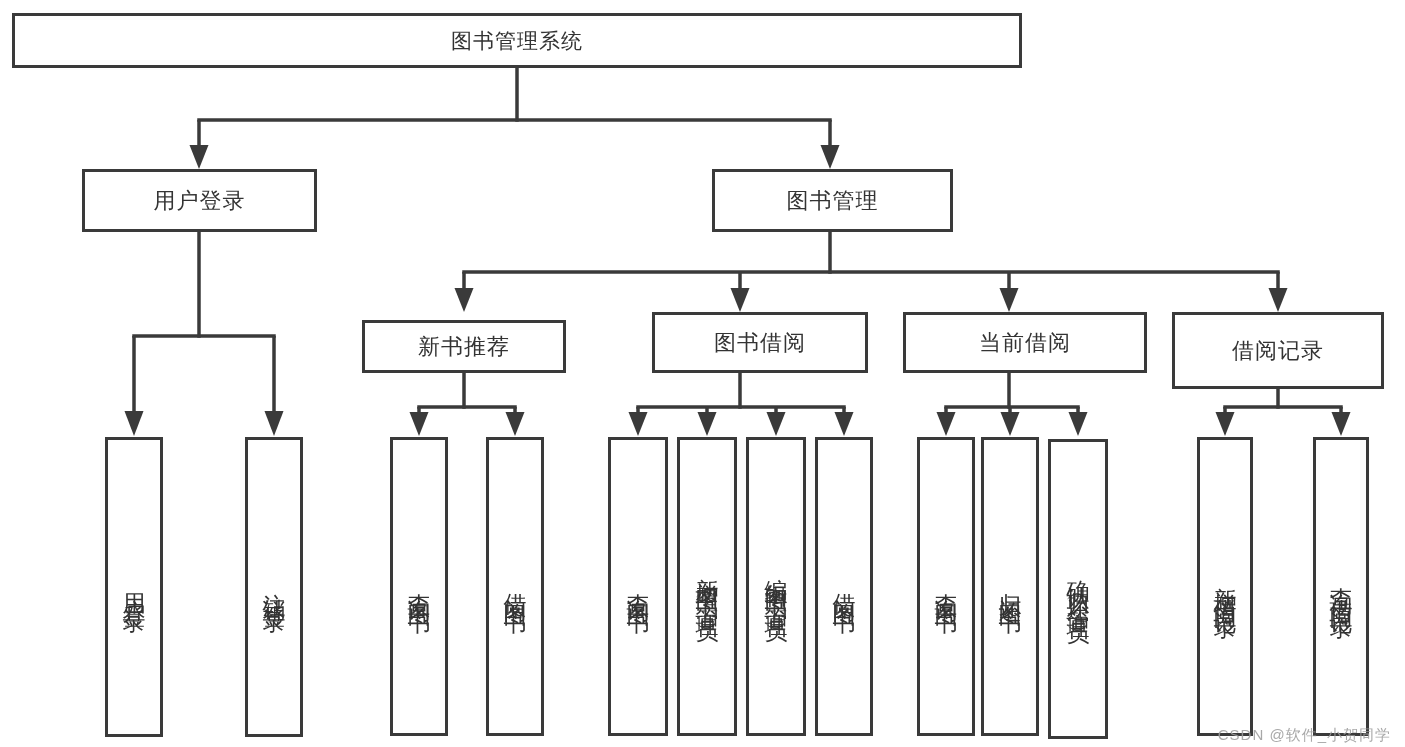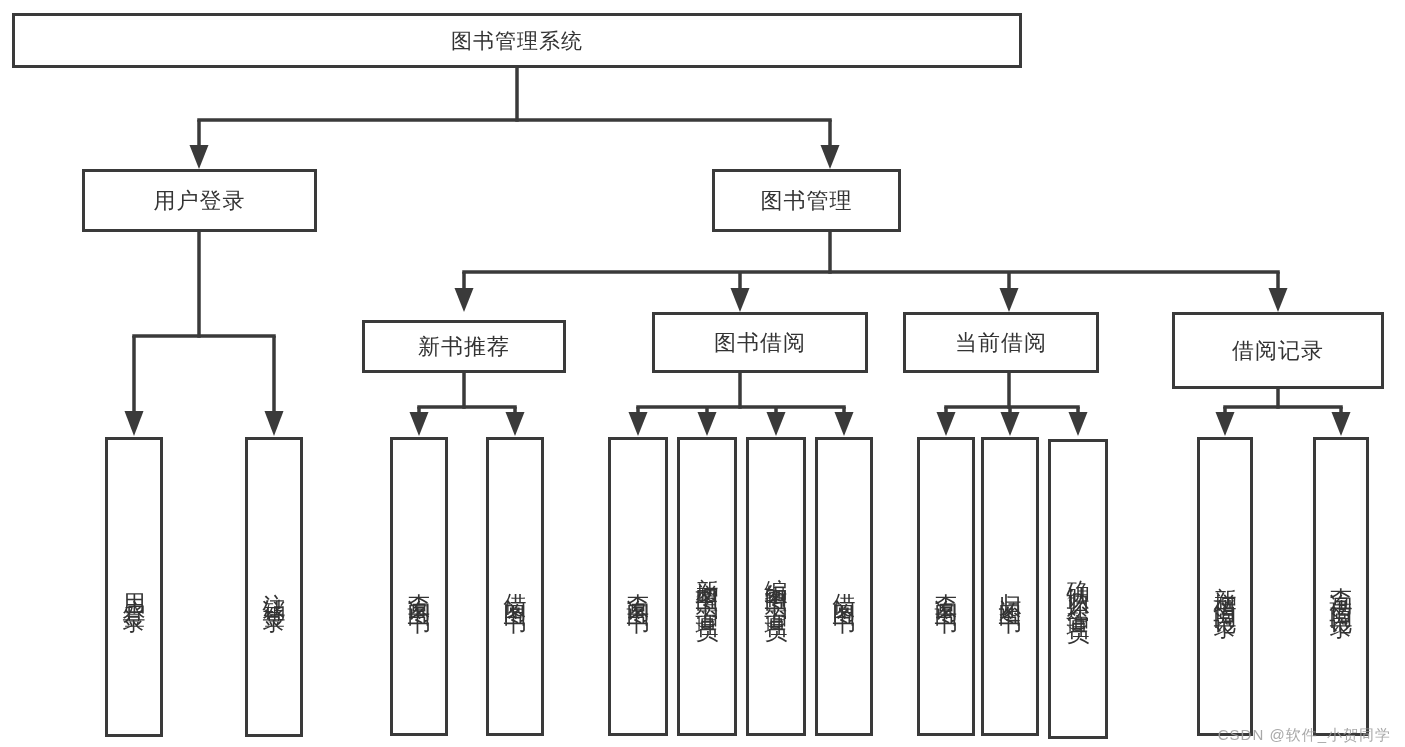--- a/index.html
+++ b/index.html
@@ -127,31 +127,31 @@
     </g>
   </svg>
 
   <div class="hbox root" style="left:12px; top:13px; width:1010px; height:55px;">
     <span>图书管理系统</span>
   </div>
 
   <div class="hbox" style="left:82px; top:169px; width:235px; height:63px;">
     <span>用户登录</span>
   </div>
-  <div class="hbox" style="left:712px; top:169px; width:189px; height:63px;">
+  <div class="hbox" style="left:712px; top:169px; width:241px; height:63px;">
     <span>图书管理</span>
   </div>
 
   <div class="hbox" style="left:362px; top:320px; width:204px; height:53px;">
     <span>新书推荐</span>
   </div>
   <div class="hbox" style="left:652px; top:312px; width:216px; height:61px;">
     <span>图书借阅</span>
   </div>
-  <div class="hbox" style="left:903px; top:312px; width:196px; height:61px;">
+  <div class="hbox" style="left:903px; top:312px; width:244px; height:61px;">
     <span>当前借阅</span>
   </div>
   <div class="hbox" style="left:1172px; top:312px; width:212px; height:77px;">
     <span>借阅记录</span>
   </div>
 
   <div class="vbox" style="left:105px; top:437px; width:58px; height:300px;">
     <span>用户登录</span>
   </div>
   <div class="vbox" style="left:245px; top:437px; width:58px; height:300px;">

